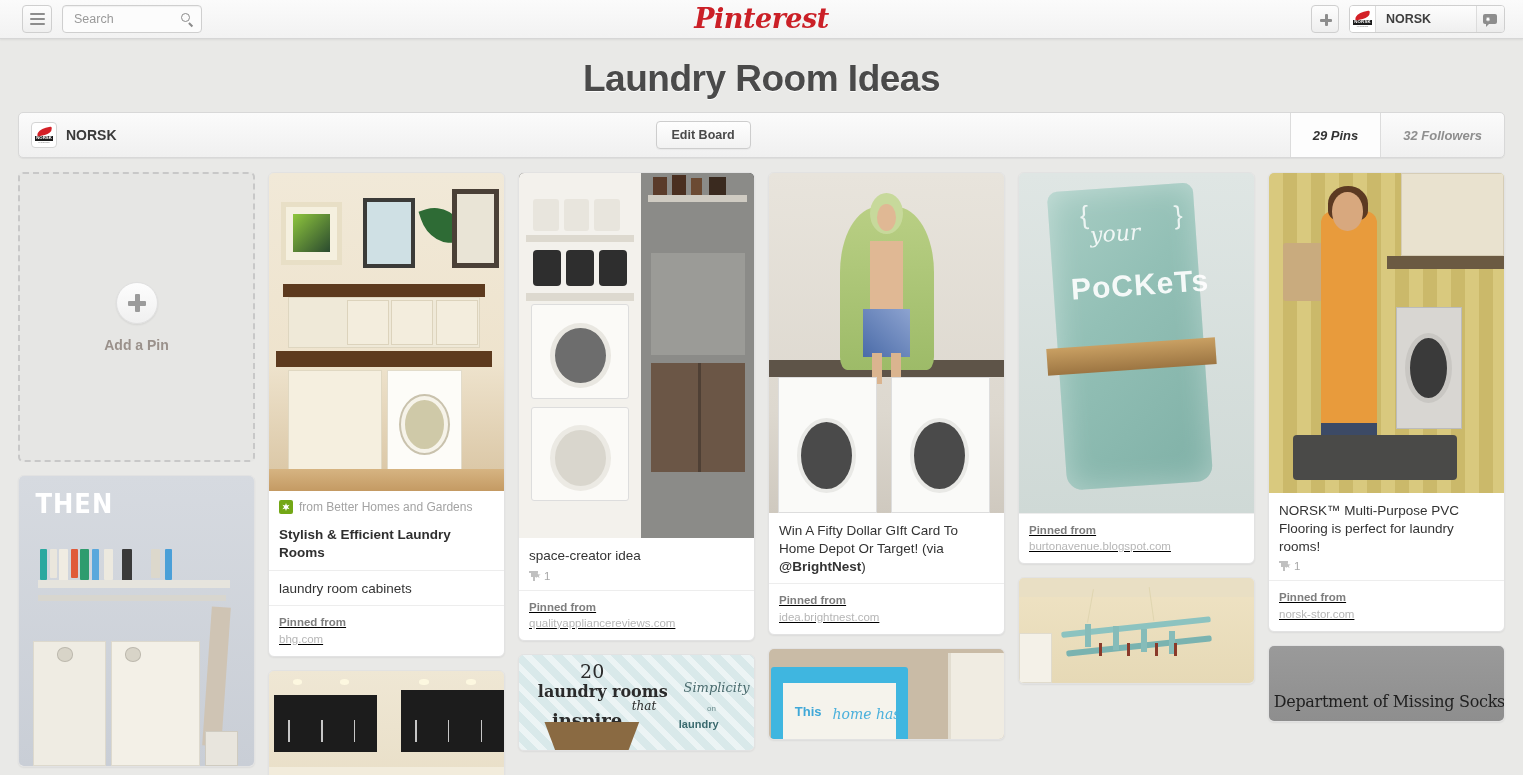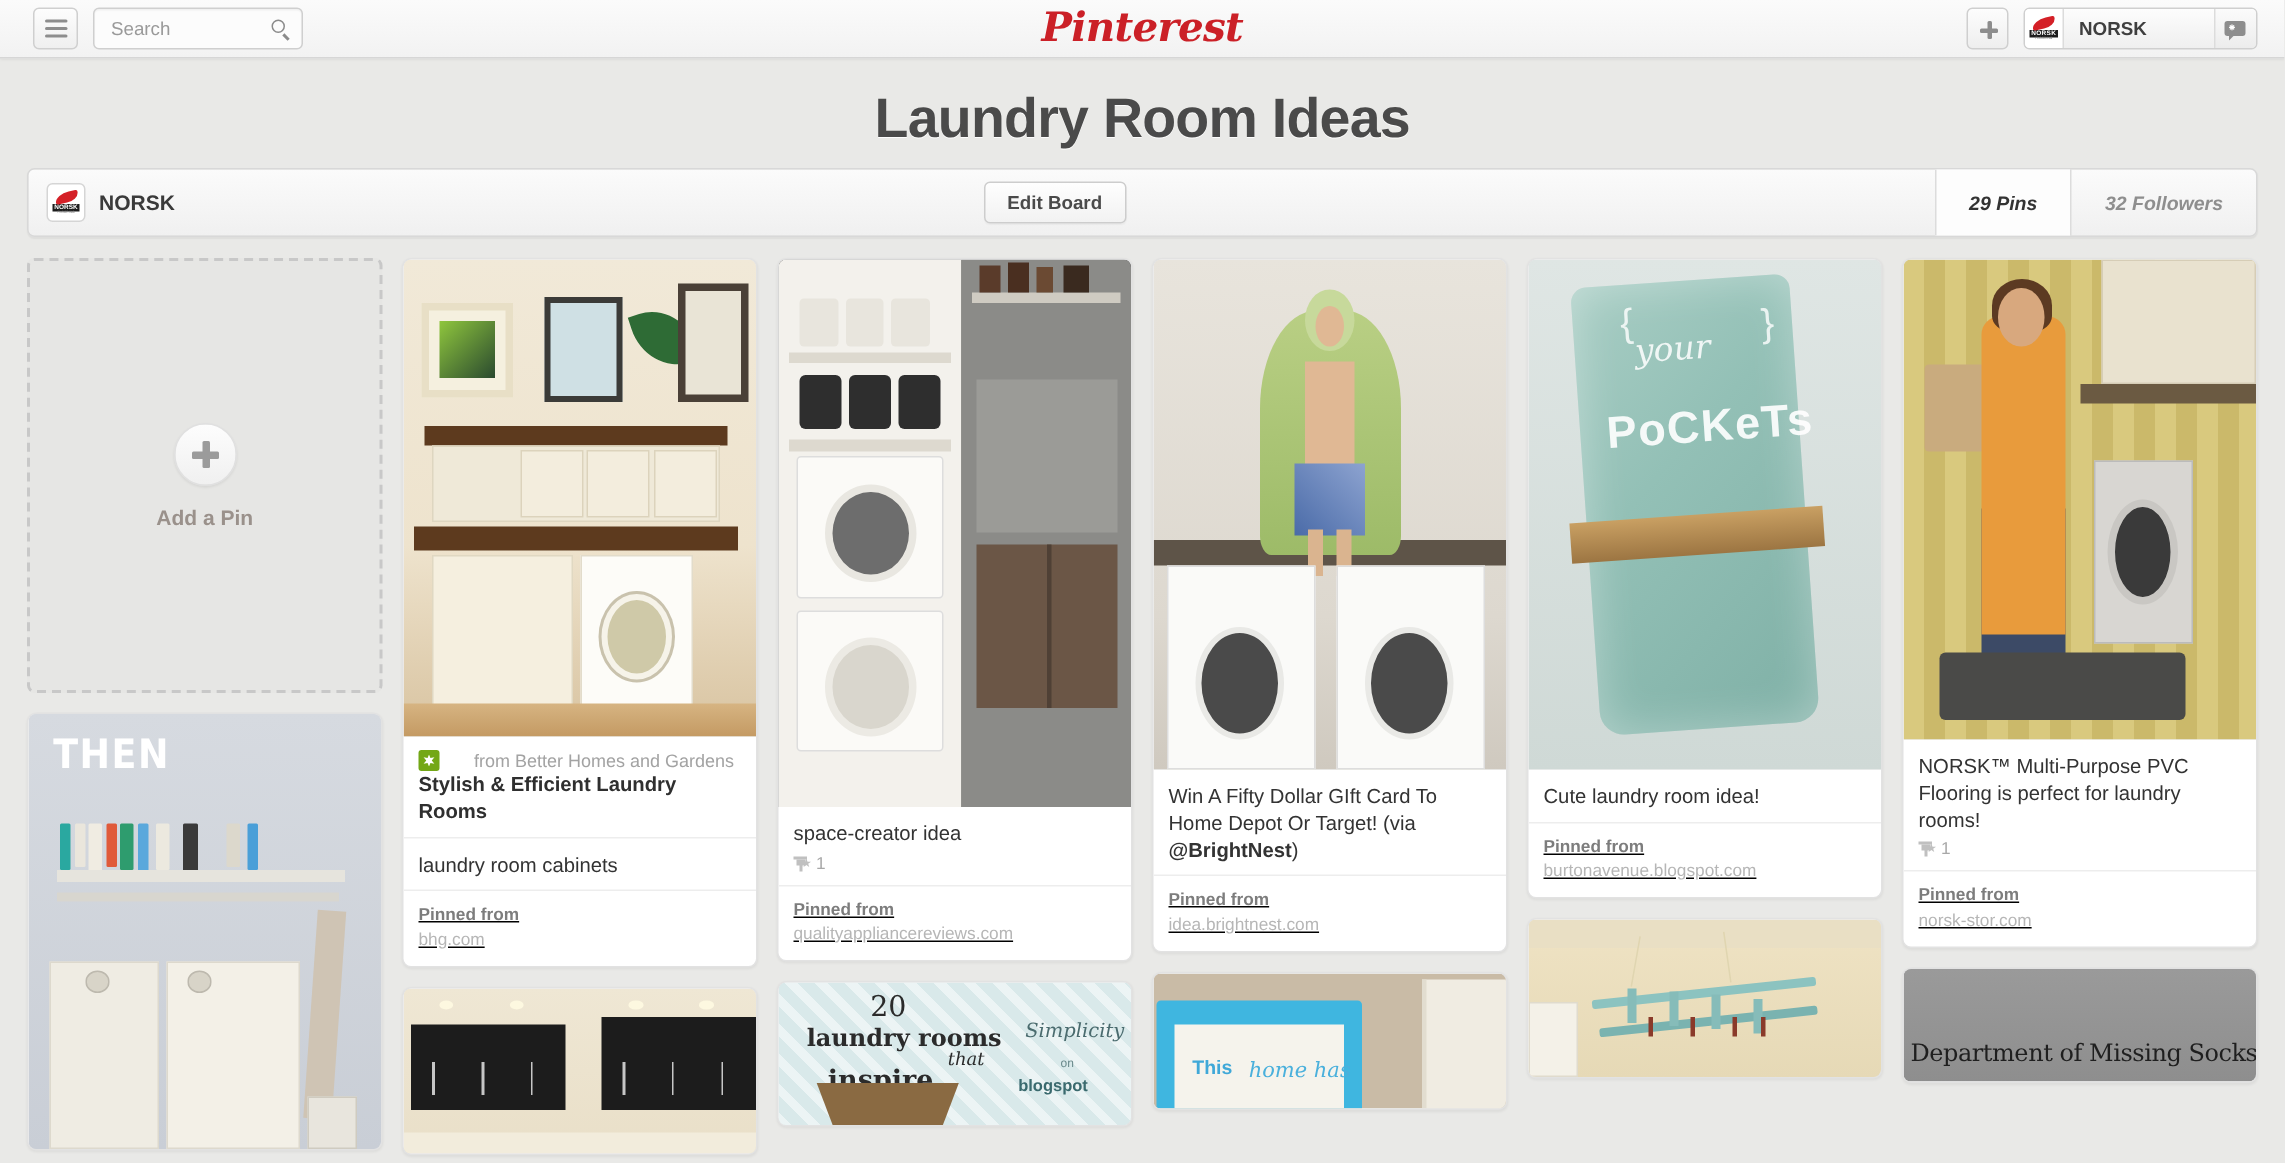--- a/index.html
+++ b/index.html
@@ -192,21 +192,21 @@
     background: #fff;
     border: 1px solid #e2e2e2;
     border-radius: 6px;
     margin-bottom: 13px;
     overflow: hidden;
     box-shadow: 0 1px 2px rgba(0,0,0,0.06);
     cursor: pointer;
   }
   .card-img { width: 100%; display: block; position: relative; overflow: hidden; background: #ddd; }
   .card-body { padding: 9px 10px 8px 10px; }
-  .src-line { display: flex; align-items: center; gap: 23px; margin-bottom: 0; }
+  .src-line { display: flex; align-items: center; gap: 6px; margin-bottom: 12px; }
   .favicon { width: 14px; height: 14px; border-radius: 2px; flex: 0 0 auto; position: relative; }
   .favicon.bhg { background: #73a716; }
   .favicon.bhg::after {
     content:''; position:absolute; left:3px; top:3px; width:8px; height:8px;
     background: #fff;
     clip-path: polygon(50% 0,62% 30%,95% 22%,73% 50%,95% 78%,62% 70%,50% 100%,38% 70%,5% 78%,27% 50%,5% 22%,38% 30%);
   }
   .src-text { font-size: 12px; color: #a3a3a3; }
   .card-title { font-size: 13.5px; font-weight: bold; color: #2f2f2f; line-height: 1.32; }
   .card-note { font-size: 13.5px; color: #333; line-height: 1.32; }
@@ -605,21 +605,21 @@
       <div class="card-img">
         <div class="ph p20">
           <span class="pat"></span>
           <span class="t20">20</span>
           <span class="tl">laundry rooms</span>
           <span class="tt">that</span>
           <span class="ti">inspire</span>
           <span class="basket"></span>
           <span class="simpl">Simplicity</span>
           <span class="on">on</span>
-          <span class="ht">blogspot</span>
+          <span class="ht">laundry</span>
         </div>
       </div>
     </div>
   </div>
 
   <div class="col col3">
     <div class="card">
       <div class="card-img">
         <div class="ph p3">
           <span class="counter"></span>
@@ -662,23 +662,20 @@
     <div class="card">
       <div class="card-img">
         <div class="ph p4">
           <span class="jar"></span>
             <span class="band"></span>
           <span class="brk1">{</span>
           <span class="brk2">}</span>
           <span class="txt1">your</span>
           <span class="txt2">PoCKeTs</span>
         </div>
-      </div>
-      <div class="card-body">
-        <div class="card-note">Cute laundry room idea!</div>
       </div>
       <div class="divider"></div>
       <div class="pinned-from">
         <div class="pf-label">Pinned from</div>
         <div class="pf-domain">burtonavenue.blogspot.com</div>
       </div>
     </div>
     <div class="card">
       <div class="card-img">
         <div class="ph pladder">

